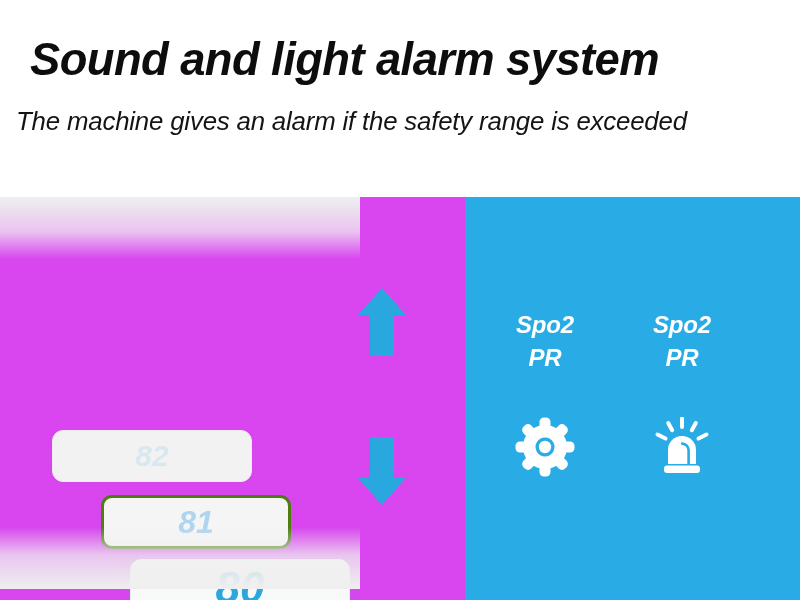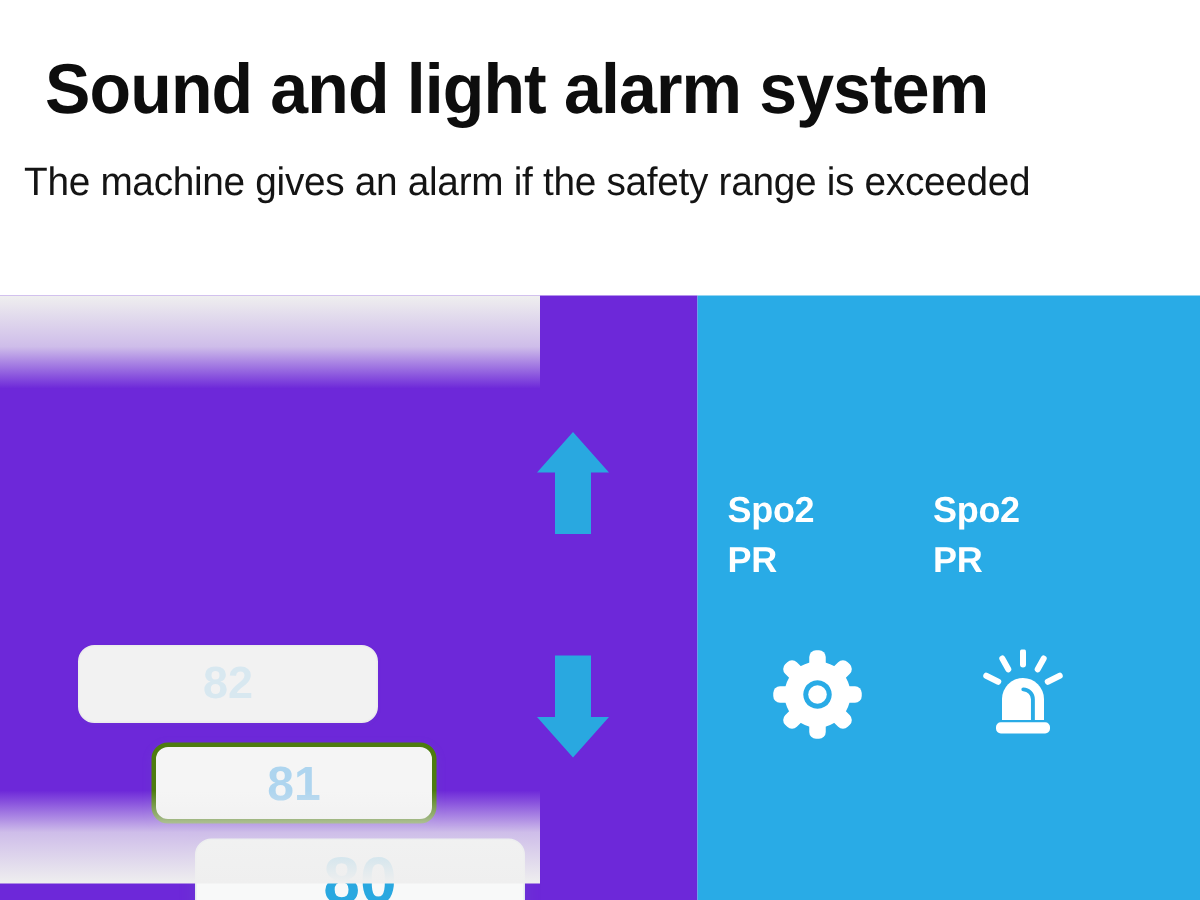--- a/index.html
+++ b/index.html
@@ -11,20 +11,21 @@
     height: 600px;
     overflow: hidden;
     background: #ffffff;
     font-family: "Liberation Sans", sans-serif;
     -webkit-font-smoothing: antialiased;
   }
   .page {
     position: relative;
     width: 800px;
     height: 484px;
+    font-style: italic;
   }
 
   
   .header {
     position: absolute;
     left: 0; top: 0;
     width: 800px; height: 197px;
     background: #ffffff;
   }
   .title {
@@ -52,21 +53,21 @@
     transform-origin: left center;
     white-space: nowrap;
     line-height: 1.2;
   }
 
   
   .left-panel {
     position: absolute;
     left: 0; top: 197px;
     width: 465px; height: 403px;
-    background: #6d28d9;
+    background: #d946ef;
     overflow: hidden;
   }
   .picker {
     position: absolute;
     left: 0; top: 0;
     width: 360px;
     height: 403px;
   }
   .pick-row {
     position: absolute;
@@ -138,21 +139,21 @@
   
   .right-panel {
     position: absolute;
     left: 465px; top: 197px;
     width: 335px; height: 403px;
     background: #29abe6;
   }
   .blue-col {
     position: absolute;
     width: 120px;
-    margin-top: 16px;
+    text-align: center;
   }
   .col-left  { left: 20px;  top: 111px; }
   .col-right { left: 157px; top: 111px; }
 
   .col-label {
     color: #ffffff;
     font-weight: bold;
     font-size: 24px;
     line-height: 1.38;
     letter-spacing: -0.2px;

